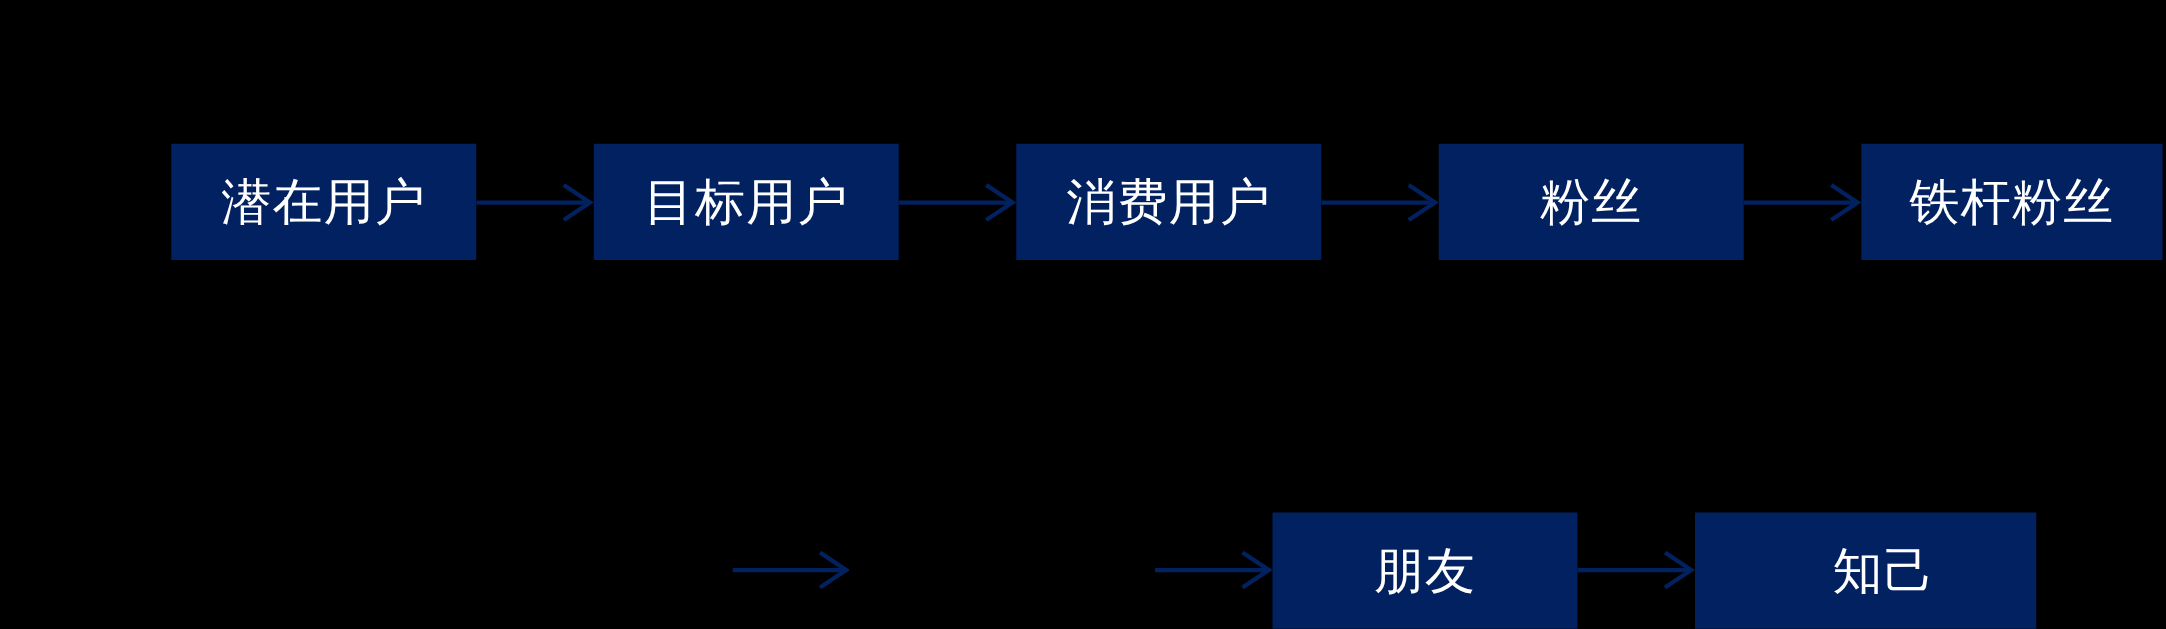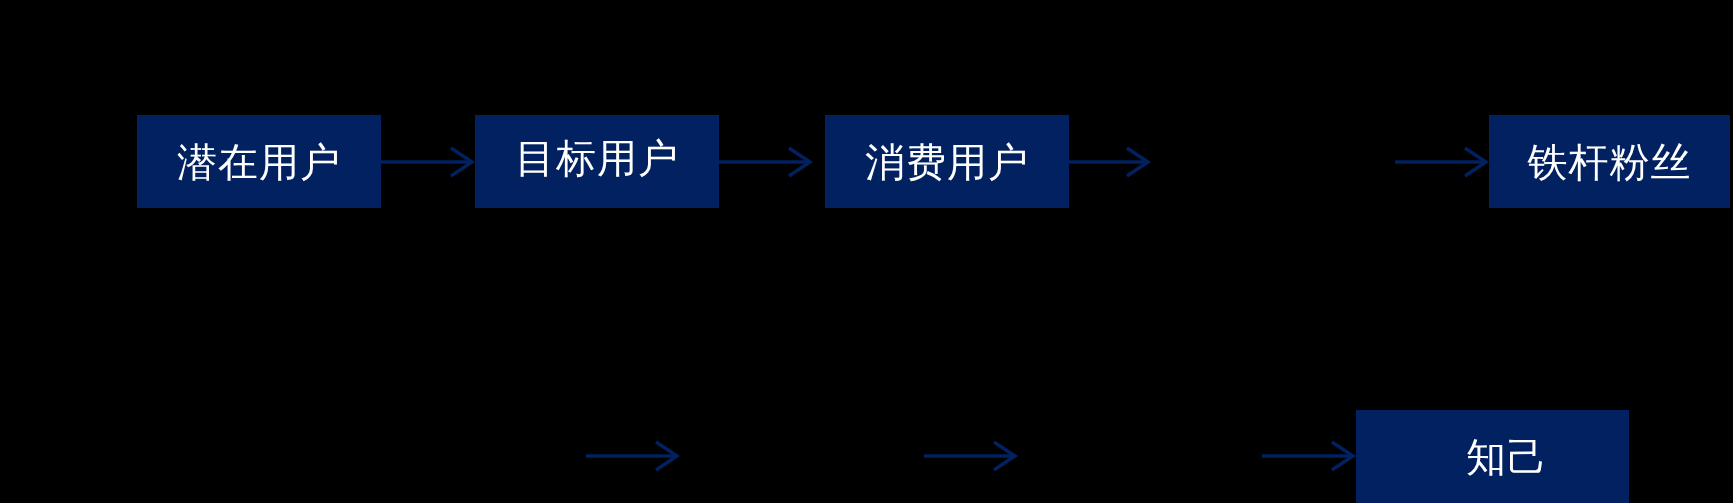--- a/index.html
+++ b/index.html
@@ -18,22 +18,22 @@
     color:var(--node-text,#ffffff);
     display:flex;align-items:center;justify-content:center;
     font-size:40px;line-height:1;
     letter-spacing:1px;
     white-space:nowrap;
     text-align:right;
   }
   
   .r1{top:115px;}
   .n1{left:137px;}
-  .n2{left:475px;font-family:Liberation Mono, monospace;}
-  .n3{left:813px;margin-left:12px;}
+  .n2{left:475px;}
+  .n3{left:813px;}
   .n4{left:1151px;}
   .n5{left:1489px;width:241px;}
   
   .r2{top:410px;}
   .n6{left:342px;}
   .n7{left:680px;}
   .n8{left:1018px;}
   .n9{left:1356px;padding-left:29px;}
   .arrow{position:absolute;width:94px;height:40px;}
   .a-r1{top:142px;}
@@ -68,40 +68,42 @@
         <polyline points="70,6 91,20 70,34"></polyline>
       </svg>
   </div>
   <div class="node r1 n3">消费用户</div>
   <div class="arrow a-r1 a3">
     <svg viewBox="0 0 94 40" preserveAspectRatio="none">
         <line x1="0" y1="20" x2="90" y2="20"></line>
         <polyline points="70,6 91,20 70,34"></polyline>
       </svg>
   </div>
+  <div class="node r1 n4">粉丝</div>
   <div class="arrow a-r1 a4">
     <svg viewBox="0 0 94 40" preserveAspectRatio="none">
         <line x1="0" y1="20" x2="90" y2="20"></line>
         <polyline points="70,6 91,20 70,34"></polyline>
       </svg>
   </div>
   <div class="node r1 n5">铁杆粉丝</div>
 
   <div class="arrow a-r2 a5">
     <svg viewBox="0 0 94 40" preserveAspectRatio="none">
         <line x1="0" y1="20" x2="90" y2="20"></line>
         <polyline points="70,6 91,20 70,34"></polyline>
       </svg>
   </div>
   <div class="arrow a-r2 a6">
     <svg viewBox="0 0 94 40" preserveAspectRatio="none">
         <line x1="0" y1="20" x2="90" y2="20"></line>
         <polyline points="70,6 91,20 70,34"></polyline>
       </svg>
   </div>
+  <div class="node r2 n8">朋友</div>
   <div class="arrow a-r2 a7">
     <svg viewBox="0 0 94 40" preserveAspectRatio="none">
         <line x1="0" y1="20" x2="90" y2="20"></line>
         <polyline points="70,6 91,20 70,34"></polyline>
       </svg>
   </div>
   <div class="node r2 n9">知己</div>
 
 </div>
 

